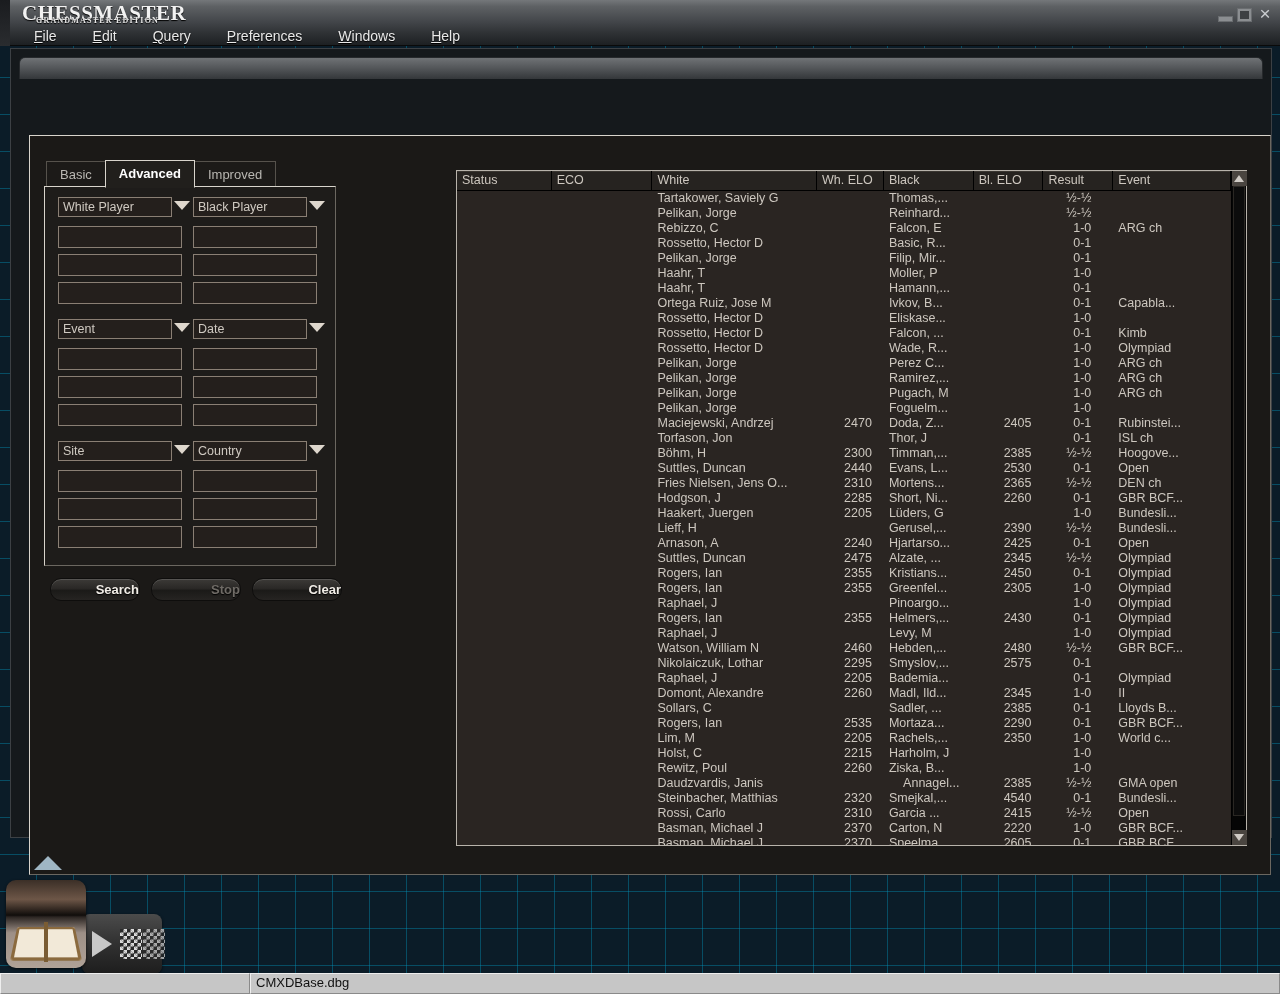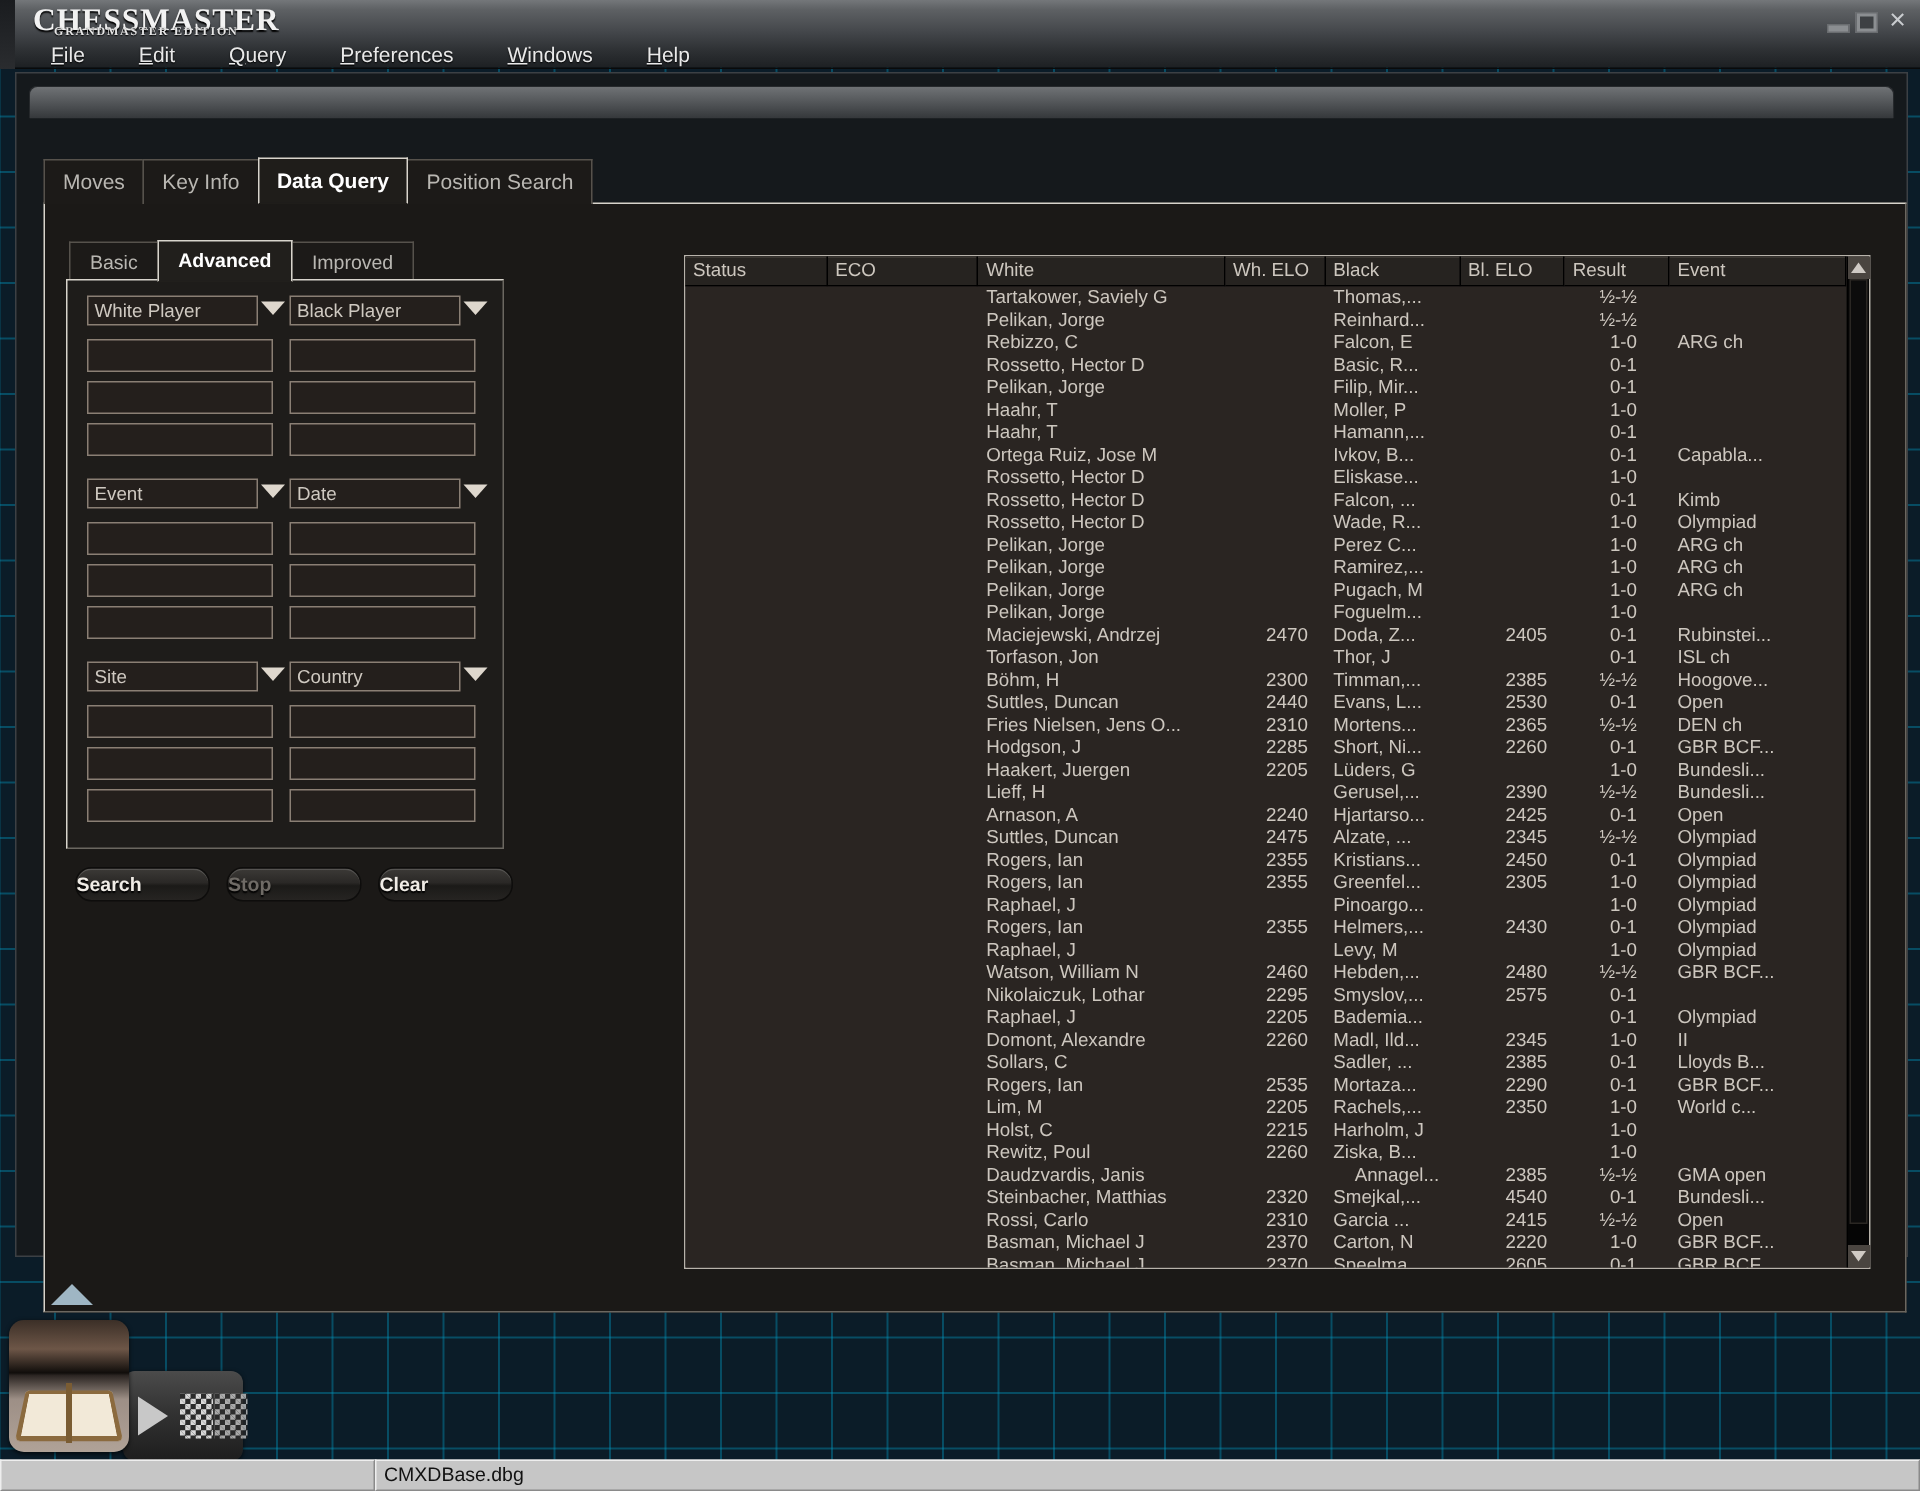--- a/index.html
+++ b/index.html
@@ -128,21 +128,21 @@
   }
   .txtfield {
     width: 124px; height: 22px; background:#241f1c;
     border:1px solid #8a7f74; color:#ddd6cd; font-size:12.5px;
     padding: 2px 4px; font-family:"Liberation Sans",sans-serif; outline:none;
   }
 
   
   #buttonrow { position:absolute; left: 20px; top: 442px; display:flex; gap: 11px; }
   .btn {
-    width: 90px; height: 23px; line-height: 21px; text-align:left;
+    width: 90px; height: 23px; line-height: 21px; text-align:right;
     font-size: 13px; font-weight: bold; color:#f0ece6;
     background: linear-gradient(to bottom,#3c3a37 0%,#2a2826 45%,#1b1a18 55%,#262422 100%);
     border:1px solid #0e0d0c; border-radius: 11px;
     box-shadow: inset 0 1px 0 rgba(255,255,255,0.14);
     text-shadow: 0 1px 1px #000; cursor:default;
   }
   .btn.disabled { color:#6f6b66; }
 
   
   #gridwrap {
@@ -272,26 +272,20 @@
     <div class="wc max">
         <div class="box"></div>
       </div>
     <div class="wc close">×</div>
   </div>
 </div>
 
 <div id="mainframe">
   <div id="framebar"></div>
 
-  <div id="tabrow">
-      <div class="tab">Moves</div>
-      <div class="tab">Key Info</div>
-      <div class="tab active">Data Query</div>
-      <div class="tab">Position Search</div>
-    </div>
 
   <div id="content">
     <div id="subtabrow">
         <div class="subtab">Basic</div>
         <div class="subtab active">Advanced</div>
         <div class="subtab">Improved</div>
       </div>
 
     <div id="formbox">
         <div class="fieldgroup" style="left: 148px; top: 10px;">

